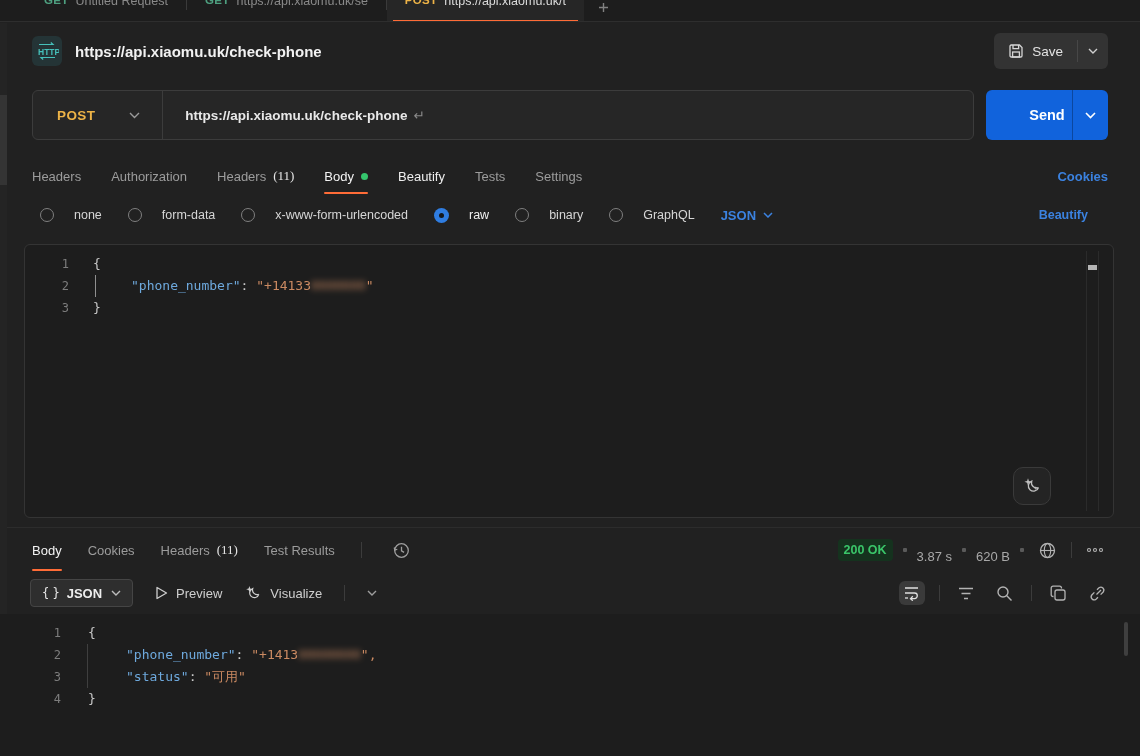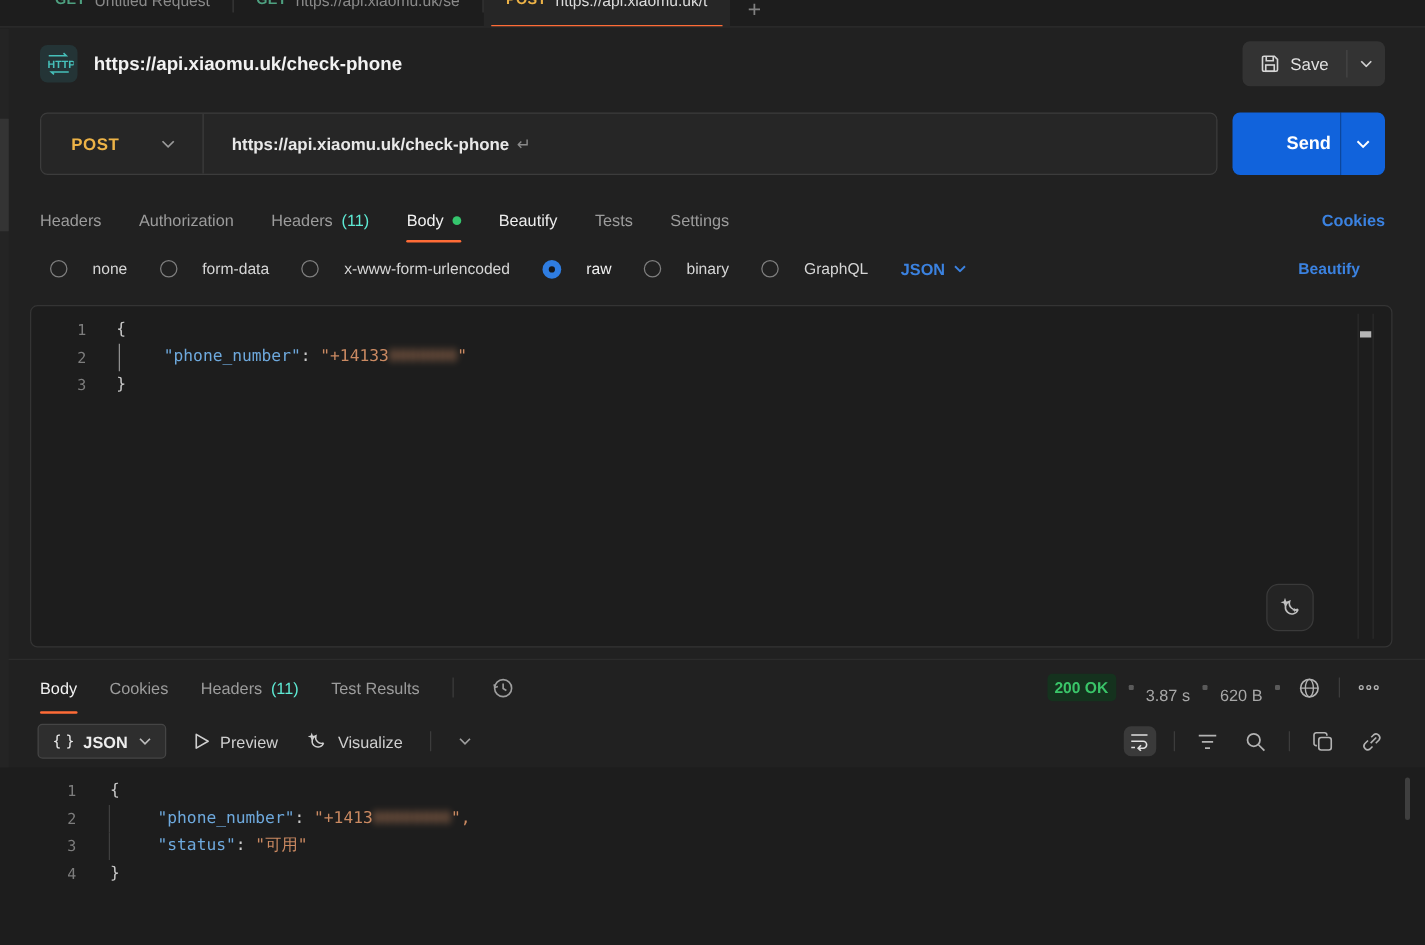--- a/index.html
+++ b/index.html
@@ -62,21 +62,21 @@
                 display:flex; align-items:center; justify-content:center; }
 
   
   .req-tabs { margin-top:16px; padding:0 32px; height:40px; display:flex; align-items:center; gap:30px; }
   .rtab { position:relative; color:#9c9c9c; font-size:13px; cursor:pointer; white-space:nowrap;
           height:40px; display:flex; align-items:center; gap:7px; }
   .rtab.bright { color:#eeeeee; }
   .rtab.active { color:#f3f3f3; }
   .rtab.active::after { content:""; position:absolute; left:0; right:0; bottom:2px; height:2px;
                         background:#ff6c37; border-radius:1px; }
-  .count-green { color:#5eead4; }
+  .count-green { color:#e5e5e5;font-family:Liberation Serif, serif; }
   .green-dot { width:7px; height:7px; border-radius:50%; background:#35c56d; }
   .cookies-link { margin-left:auto; color:#3b82e0; font-weight:bold; font-size:13px; cursor:pointer; }
 
   
   .opt-row { padding:0 40px 0 40px; height:38px; display:flex; align-items:center; gap:26px; }
   .opt { display:flex; align-items:center; gap:20px; cursor:pointer; color:#d6d6d6; font-size:12.5px; }
   .radio { width:14px; height:14px; border-radius:50%; border:1.5px solid #7f7f7f; }
   .opt.sel { color:#f0f0f0; }
   .opt.sel .radio { border:none; background:#2f7de1; position:relative; width:15px; height:15px; }
   .opt.sel .radio::after { content:""; position:absolute; left:5px; top:5px; width:5px; height:5px;

